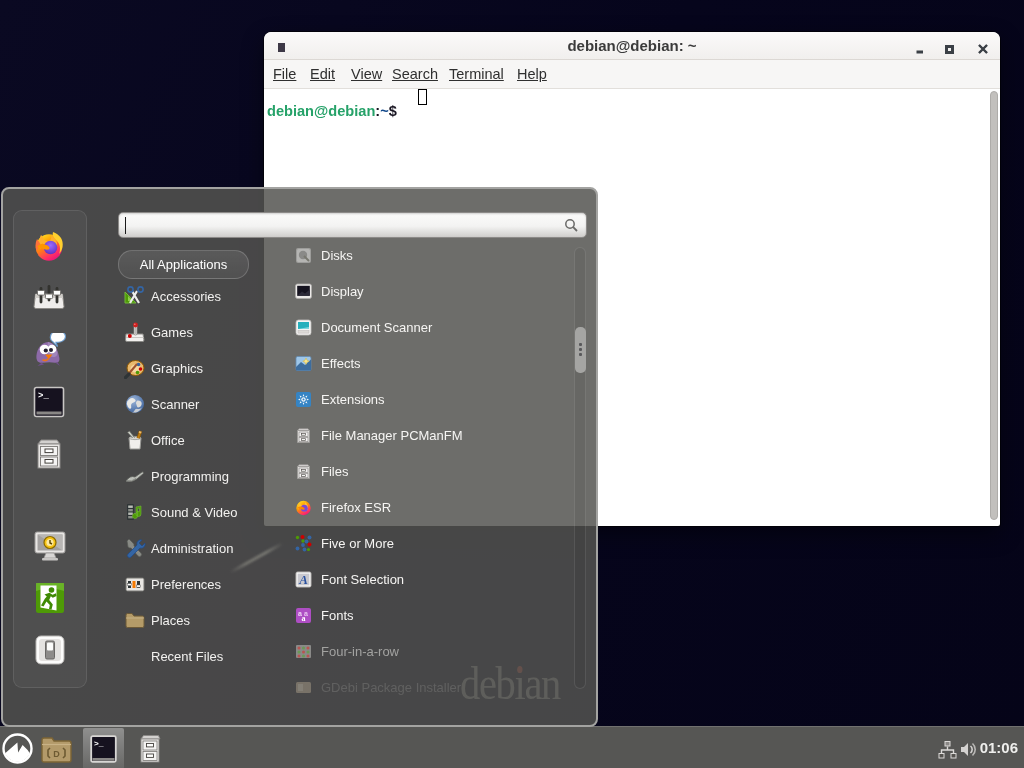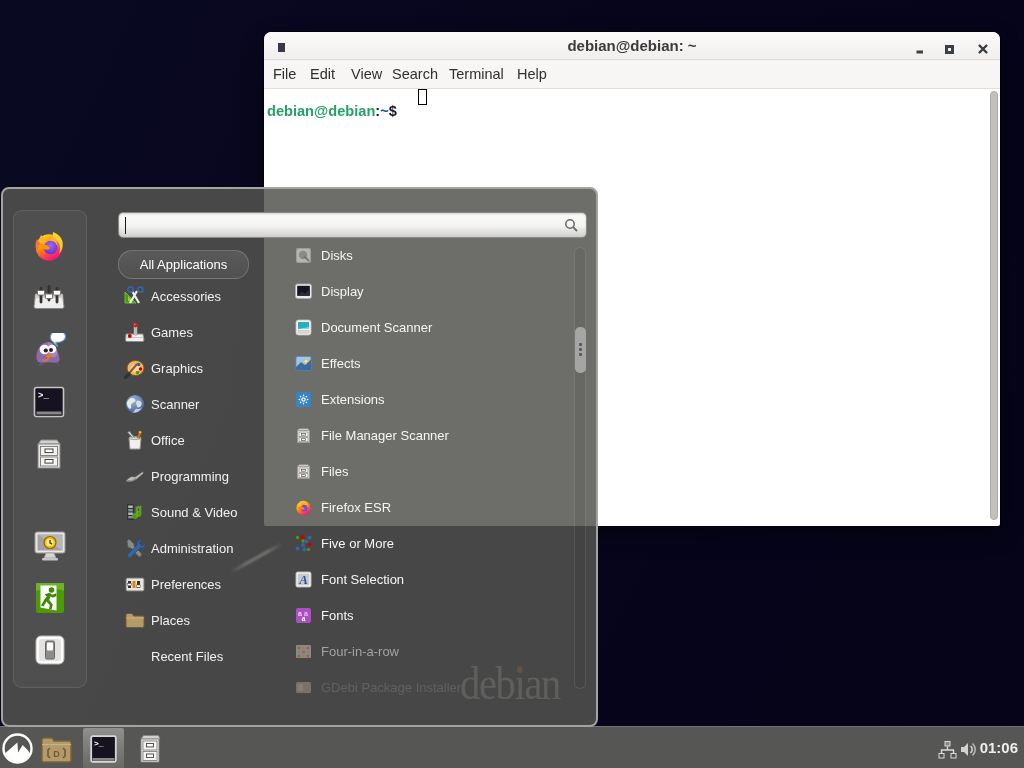--- a/index.html
+++ b/index.html
@@ -42,21 +42,21 @@
     font-size:15px; font-weight:bold; color:#3b3b3b;
   }
   #term .appicon { position:absolute; left:14px; top:11px; width:7px; height:9px;
     background:#3d3846; }
   .wbtn { position:absolute; }
   .wbtn svg, .tbicon svg, .sbicon svg, .ci svg, .ai svg, .mag svg { display:block; }
   #term .menubar {
     position:absolute; left:0; top:28px; width:736px; height:29px;
     background:#f7f6f5; border-bottom:1px solid #e2dfdb;
   }
-  #term .menubar span { position:absolute; top:6px; font-size:14.5px; color:#2f2f2f; }
+  #term .menubar span { position:absolute; top:6px; font-size:14.5px; color:#2f2f2f;text-decoration:underline; }
   #term .content {
     position:absolute; left:0; top:57px; width:736px; height:435px;
     background:#ffffff; border-radius:0 0 2px 2px;
   }
   #term .prompt {
     position:absolute; left:3px; top:14px;
     font-family:Liberation Sans, sans-serif; font-size:14.6px; font-weight:bold;
     line-height:17px; white-space:pre;
   }
   .pgreen { color:#26a269; }
@@ -543,21 +543,21 @@
       <span class="ai">
         <svg width="17" height="17" viewBox="0 0 17 17">
           <path d="M2.5 3.5 L4 1.8 L13 1.8 L14.5 3.5z" fill="#dddbd9" stroke="#9a9896" stroke-width="0.7"></path>
           <rect x="2.5" y="3.5" width="12" height="12" fill="#edebe9" stroke="#9a9896" stroke-width="0.8"></rect>
           <rect x="4" y="5" width="9" height="4.4" fill="#f4f3f2" stroke="#8a8886" stroke-width="0.7"></rect>
           <rect x="4" y="10.3" width="9" height="4.4" fill="#f4f3f2" stroke="#8a8886" stroke-width="0.7"></rect>
           <rect x="6.5" y="6.4" width="4" height="1.8" fill="#fdfdfc" stroke="#55524e" stroke-width="0.7"></rect>
           <rect x="6.5" y="11.7" width="4" height="1.8" fill="#fdfdfc" stroke="#55524e" stroke-width="0.7"></rect>
         </svg>
       </span>
-      <span class="al">File Manager Scanner</span>
+      <span class="al">File Manager PCManFM</span>
     </div>
   <div class="app" style="top:274px;">
       <span class="ai">
         <svg width="17" height="17" viewBox="0 0 17 17">
           <path d="M2.5 3.5 L4 1.8 L13 1.8 L14.5 3.5z" fill="#dddbd9" stroke="#9a9896" stroke-width="0.7"></path>
           <rect x="2.5" y="3.5" width="12" height="12" fill="#edebe9" stroke="#9a9896" stroke-width="0.8"></rect>
           <rect x="4" y="5" width="9" height="4.4" fill="#f4f3f2" stroke="#8a8886" stroke-width="0.7"></rect>
           <rect x="4" y="10.3" width="9" height="4.4" fill="#f4f3f2" stroke="#8a8886" stroke-width="0.7"></rect>
           <rect x="6.5" y="6.4" width="4" height="1.8" fill="#fdfdfc" stroke="#55524e" stroke-width="0.7"></rect>
           <rect x="6.5" y="11.7" width="4" height="1.8" fill="#fdfdfc" stroke="#55524e" stroke-width="0.7"></rect>

